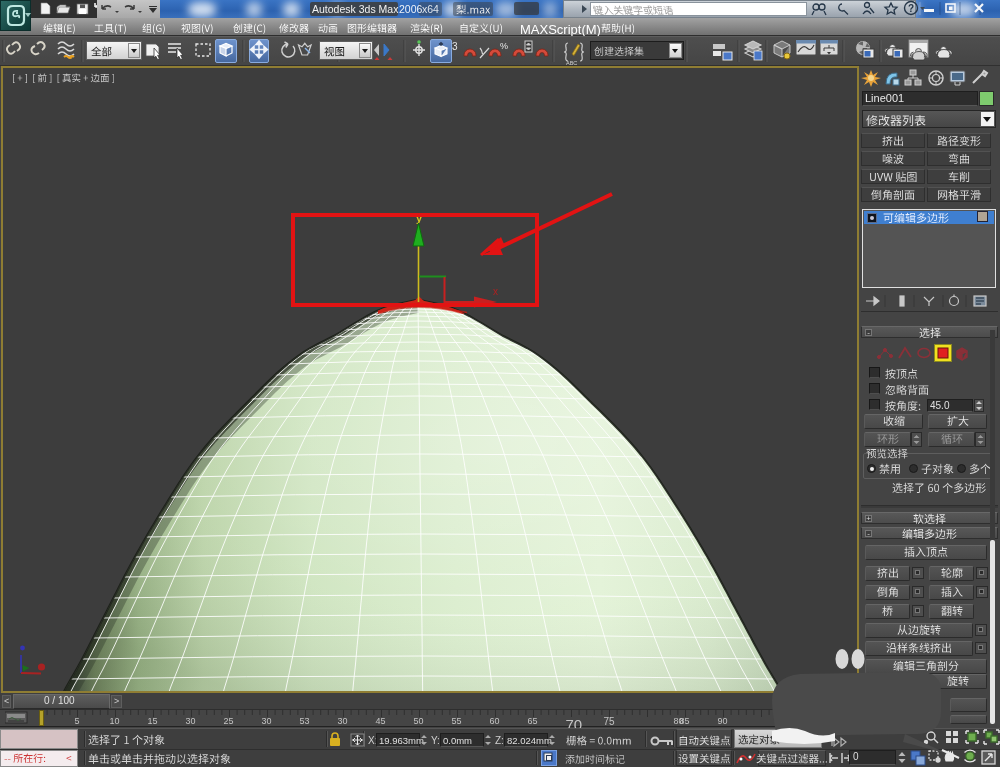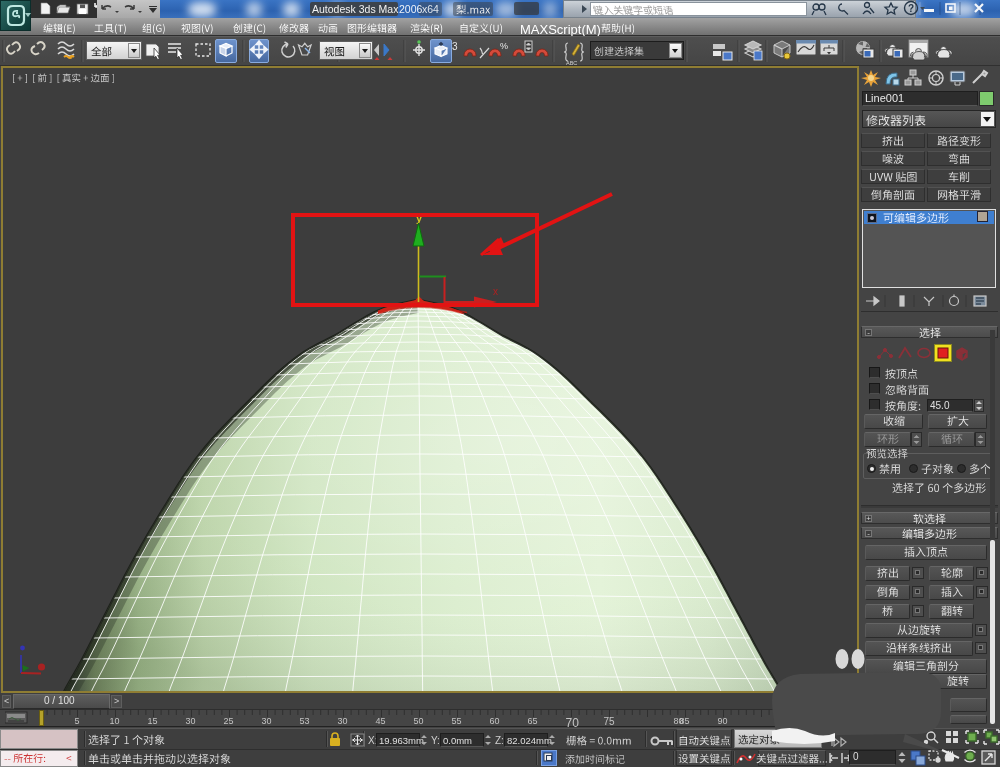--- a/index.html
+++ b/index.html
@@ -730,21 +730,21 @@
     <div style="position:absolute;left:185.5px;top:716px;font-size:9px;color:#c4c4c4;white-space:nowrap;">30</div>
     <div style="position:absolute;left:223.5px;top:716px;font-size:9px;color:#c4c4c4;white-space:nowrap;">25</div>
     <div style="position:absolute;left:261.5px;top:716px;font-size:9px;color:#c4c4c4;white-space:nowrap;">30</div>
     <div style="position:absolute;left:299.5px;top:716px;font-size:9px;color:#c4c4c4;white-space:nowrap;">53</div>
     <div style="position:absolute;left:337.5px;top:716px;font-size:9px;color:#c4c4c4;white-space:nowrap;">30</div>
     <div style="position:absolute;left:375.5px;top:716px;font-size:9px;color:#c4c4c4;white-space:nowrap;">45</div>
     <div style="position:absolute;left:413.5px;top:716px;font-size:9px;color:#c4c4c4;white-space:nowrap;">50</div>
     <div style="position:absolute;left:451.5px;top:716px;font-size:9px;color:#c4c4c4;white-space:nowrap;">55</div>
     <div style="position:absolute;left:489.5px;top:716px;font-size:9px;color:#c4c4c4;white-space:nowrap;">60</div>
     <div style="position:absolute;left:527.5px;top:716px;font-size:9px;color:#c4c4c4;white-space:nowrap;">65</div>
-    <div style="position:absolute;left:565.5px;top:716px;font-size:12px;color:#c4c4c4;white-space:nowrap;">70</div>
+    <div style="position:absolute;left:565.5px;top:716px;font-size:15px;color:#c4c4c4;white-space:nowrap;">70</div>
     <div style="position:absolute;left:603.5px;top:716px;font-size:10px;color:#c4c4c4;white-space:nowrap;">75</div>
     <div style="position:absolute;left:641.5px;top:716px;font-size:9px;color:#c4c4c4;white-space:nowrap;padding-left:32px;">80</div>
     <div style="position:absolute;left:679.5px;top:716px;font-size:9px;color:#c4c4c4;white-space:nowrap;">85</div>
     <div style="position:absolute;left:717.5px;top:716px;font-size:9px;color:#c4c4c4;white-space:nowrap;text-align:right;">90</div>
     <div style="position:absolute;left:39px;top:710px;width:5px;height:16px;background:#b5a22a;border:1px solid #6a5e10"></div>
     <div style="position:absolute;left:0;top:728px;width:1000px;height:21px;background:#3e3e3e;border-top:1px solid #555"></div>
     <div style="position:absolute;left:0;top:749px;width:1000px;height:18px;background:#3e3e3e;border-top:1px solid #2e2e2e"></div>
     <div style="position:absolute;left:0;top:729px;width:78px;height:20px;background:#d6c2c4;border:1px solid #8a8a8a"></div>
     <div style="position:absolute;left:0;top:750px;width:78px;height:17px;background:#f4ecee;border:1px solid #8a8a8a"></div>
     <svg style="position:absolute;left:4px;top:752.0px;overflow:visible" width="43" height="13">

